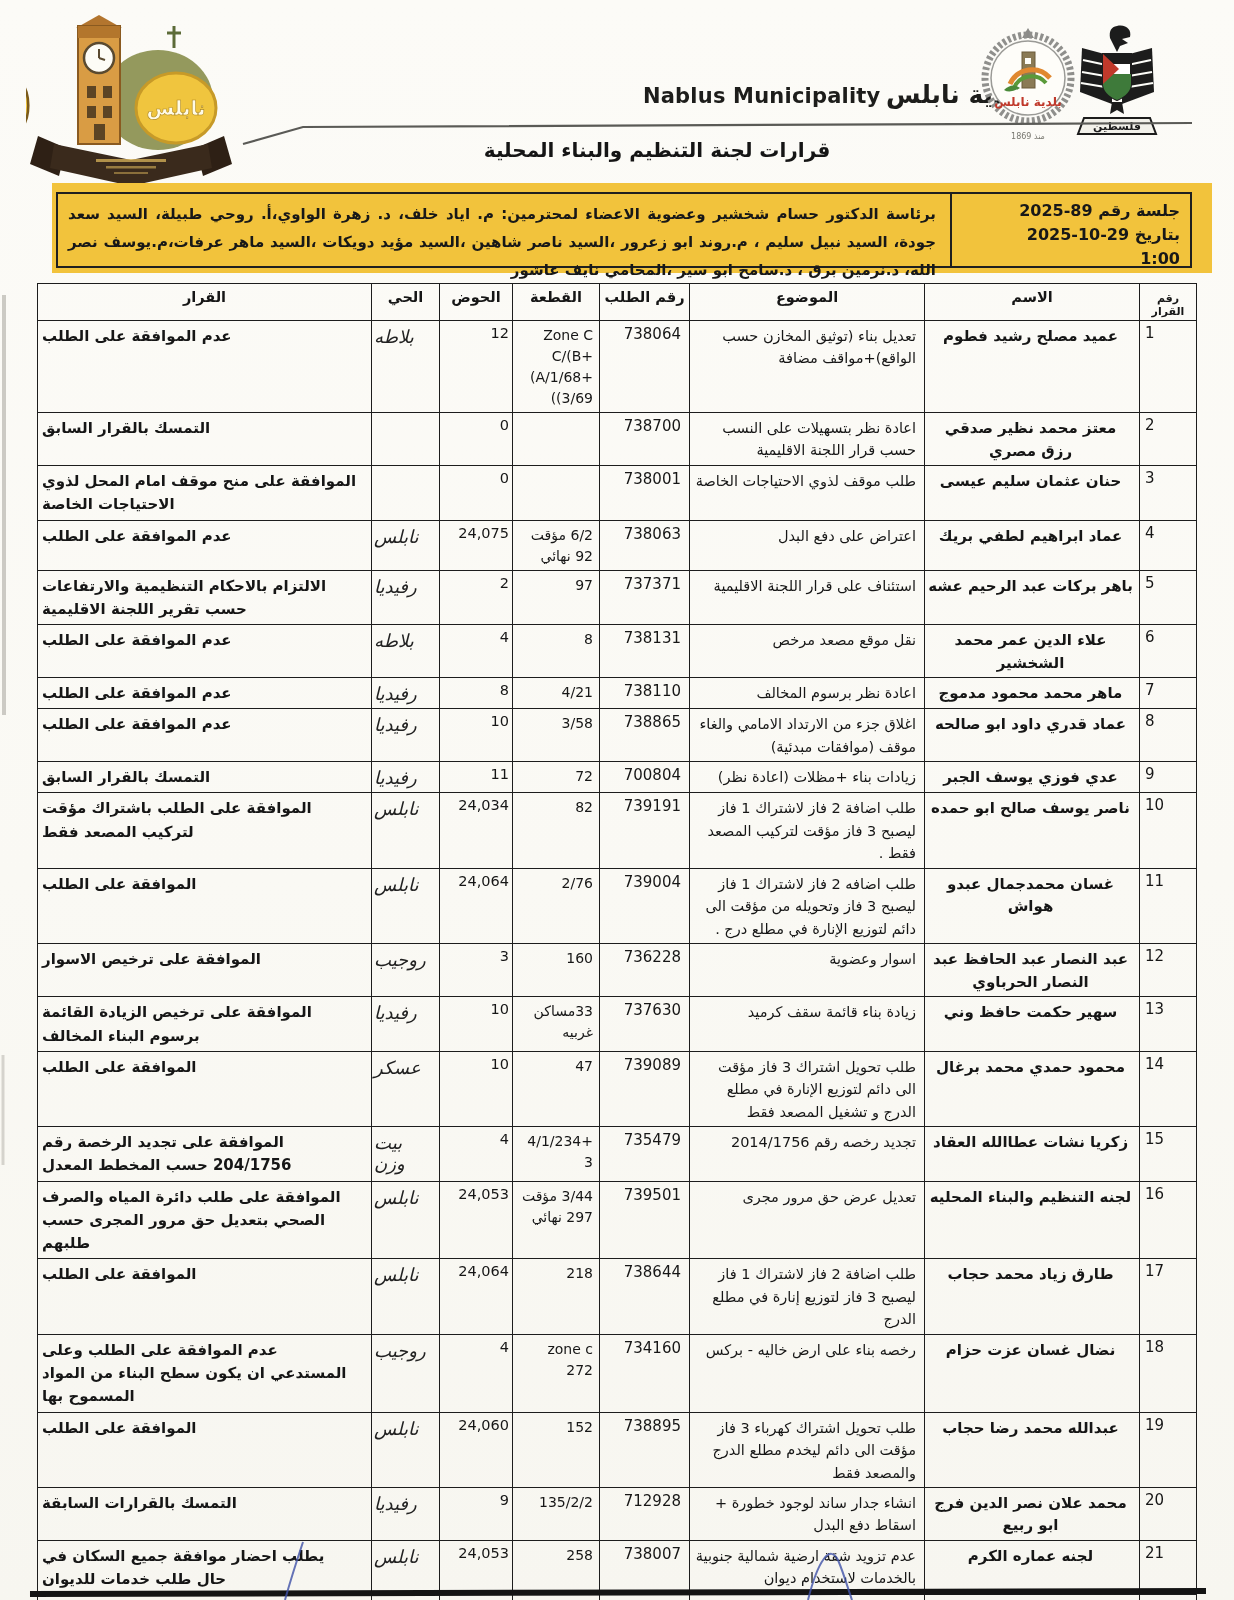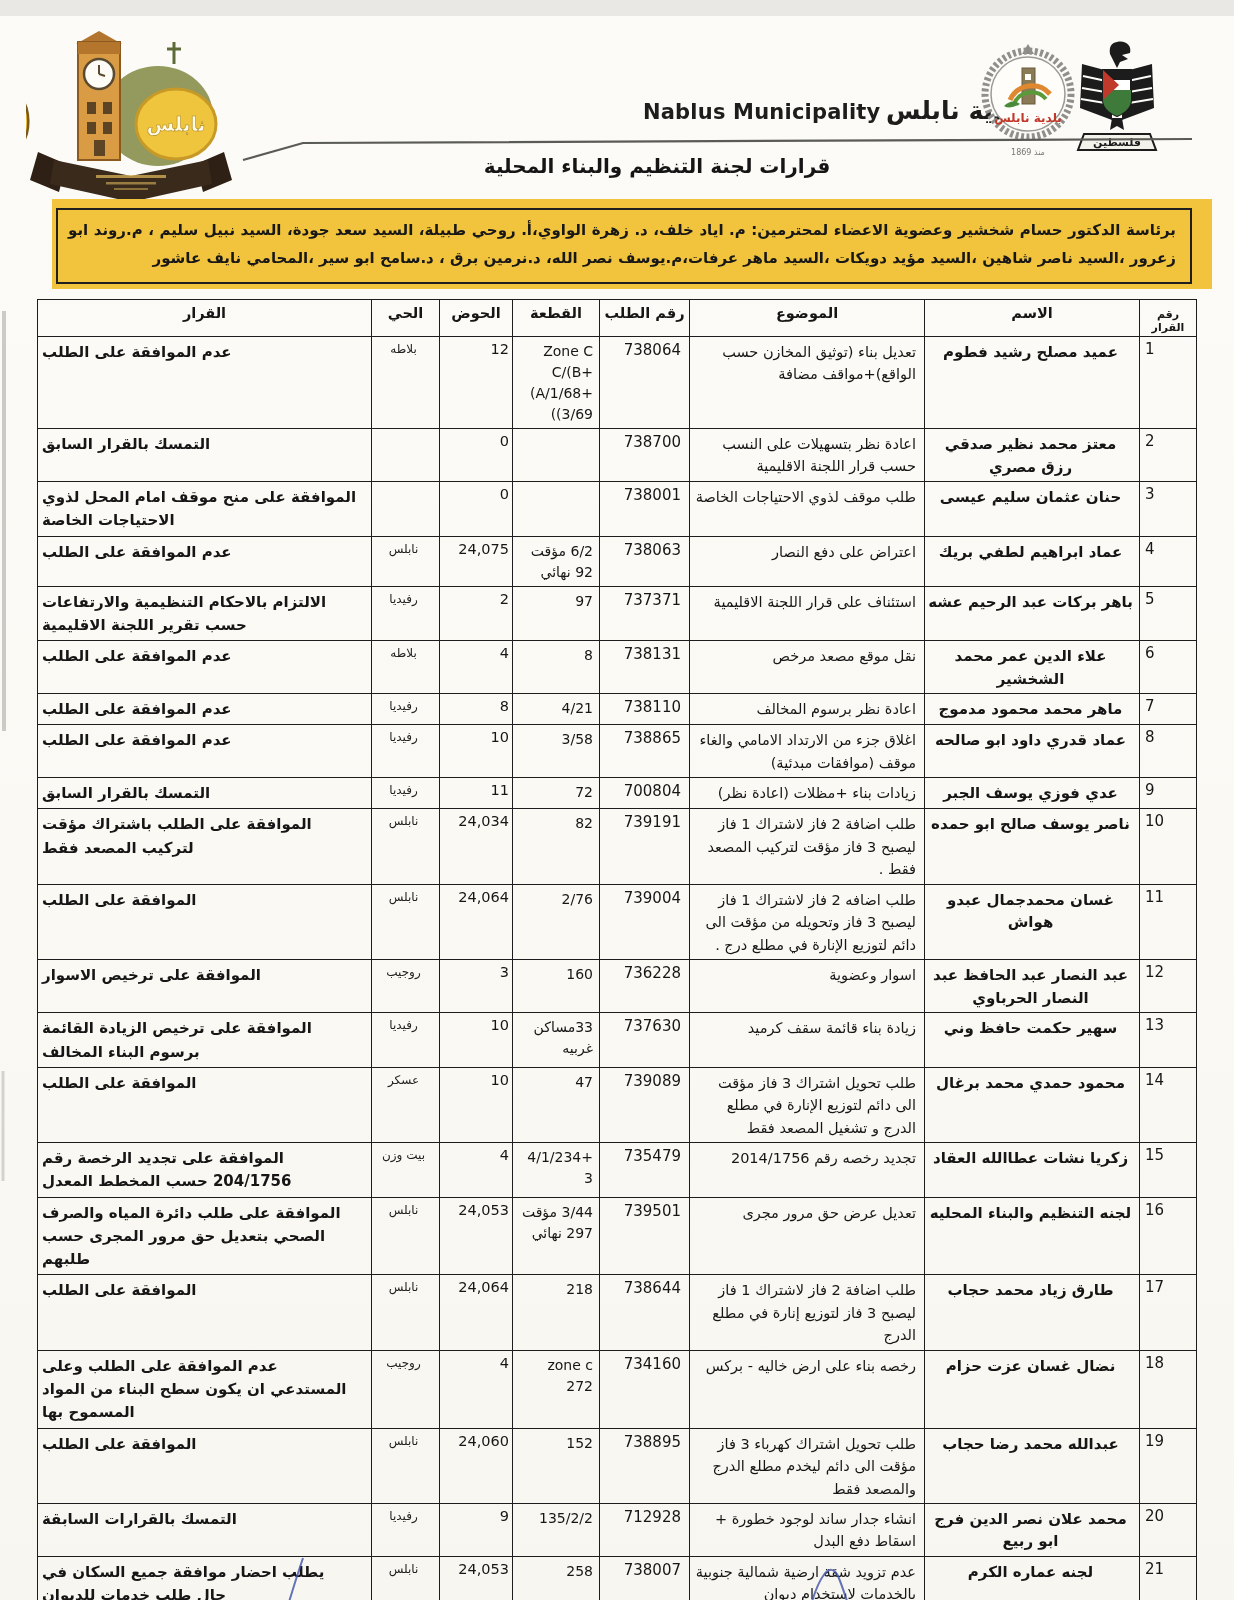--- a/index.html
+++ b/index.html
@@ -5,21 +5,20 @@
   html,body{margin:0;padding:0;}
   body{
     width:1234px;height:1600px;position:relative;
     background:#e9e8e4;
     font-family:"DejaVu Sans",sans-serif;
     color:#1c1c1c;
   }
   .page{
     position:absolute;inset:0;overflow:hidden;
     background:linear-gradient(180deg,#fcfbf7 0%,#faf9f4 55%,#f7f6f0 100%);
-    margin-top:16px;
   }
   
   .logo150{position:absolute;left:26px;top:8px;width:210px;height:182px;}
   .brand{
     position:absolute;left:610px;top:80px;width:450px;text-align:center;
     direction:ltr;font-weight:bold;color:#1d1d1b;white-space:nowrap;
   }
   .brand .en{font-size:21px;letter-spacing:.2px;}
   .brand .ar{font-size:25px;}
   .seal{position:absolute;left:980px;top:26px;width:96px;height:118px;}
@@ -52,21 +51,21 @@
   }
   .decisions th,.decisions td{border:1.7px solid #1d1d1d;vertical-align:top;overflow:hidden;}
   .decisions th{font-size:14.5px;font-weight:bold;text-align:center;padding:5px 1px;height:22px;}
   .decisions th.th-num{font-size:11px;padding:8px 0 2px;}
   .c-num{font-size:15px;padding:3px 3px 3px 5px;text-align:left;direction:ltr;}
   .c-name{font-size:15px;font-weight:bold;padding:4px 5px 3px 2px;text-align:center;line-height:1.5;}
   .c-subj{font-size:14.5px;padding:4px 8px 3px 4px;text-align:right;line-height:1.55;}
   .c-req{font-size:15px;padding:4px 8px 3px 3px;text-align:right;direction:ltr;}
   .c-parcel{font-size:14px;padding:4px 6px 3px 3px;text-align:right;line-height:1.5;}
   .c-basin{font-size:14.5px;padding:4px 3px 3px 2px;text-align:right;direction:ltr;}
-  .c-dist{font-size:12px;padding:5px 6px 3px 2px;text-align:center;color:#222;}
+  .c-dist{font-size:18px;padding:5px 6px 3px 2px;text-align:left;color:#222;font-style:italic;}
   .c-dec{font-size:15px;font-weight:bold;padding:4px 13px 3px 4px;text-align:left;line-height:1.55;}
   
   .overlay{position:absolute;left:0;top:0;width:1234px;height:1600px;pointer-events:none;z-index:6;}
 </style>
 </head>
 <body>
 
 <div class="page">
 
   <div class="logo150">
@@ -145,20 +144,25 @@
 
       <path d="M 12 96 L 78 96 L 84 112 L 6 112 Z" fill="#f2f1ea" stroke="#1c1c1c" stroke-width="2"></path>
       <text x="45" y="108" font-size="11" font-weight="bold" fill="#1c1c1c" text-anchor="middle" font-family="DejaVu Sans, sans-serif">فلسطين</text>
     </svg>
   </div>
 
   <div class="doc-title">قرارات لجنة التنظيم والبناء المحلية</div>
 
   <div class="session-band" style="background: rgb(242, 195, 60);">
     <div class="session-box">
+      <div class="session-meta">
+        <div>جلسة رقم 89-2025</div>
+        <div>بتاريخ 29-10-2025</div>
+        <div>1:00</div>
+      </div>
       <div class="session-members">برئاسة الدكتور حسام شخشير وعضوية الاعضاء لمحترمين: م. اياد خلف، د. زهرة الواوي،أ. روحي طبيلة، السيد سعد جودة، السيد نبيل سليم ، م.روند ابو زعرور ،السيد ناصر شاهين ،السيد مؤيد دويكات ،السيد ماهر عرفات،م.يوسف نصر الله، د.نرمين برق ، د.سامح ابو سير ،المحامي نايف عاشور</div>
     </div>
   </div>
 
   <table class="decisions" dir="rtl">
     <colgroup>
       <col style="width:57px">
         <col style="width:215px">
         <col style="width:235px">
         <col style="width:90px">
@@ -215,21 +219,21 @@
           <td class="c-parcel">
             <div dir="auto"></div>
           </td>
           <td class="c-basin">0</td>
           <td class="c-dist"></td>
           <td class="c-dec">الموافقة على منح موقف امام المحل لذوي الاحتياجات الخاصة</td>
         </tr>
         <tr>
           <td class="c-num">4</td>
           <td class="c-name">عماد ابراهيم لطفي بريك</td>
-          <td class="c-subj">اعتراض على دفع النصار</td>
+          <td class="c-subj">اعتراض على دفع البدل</td>
           <td class="c-req">738063</td>
           <td class="c-parcel">
             <div dir="auto">6/2 مؤقت</div>
             <div dir="auto">92 نهائي</div>
           </td>
           <td class="c-basin">24,075</td>
           <td class="c-dist">نابلس</td>
           <td class="c-dec">عدم الموافقة على الطلب</td>
         </tr>
         <tr>

